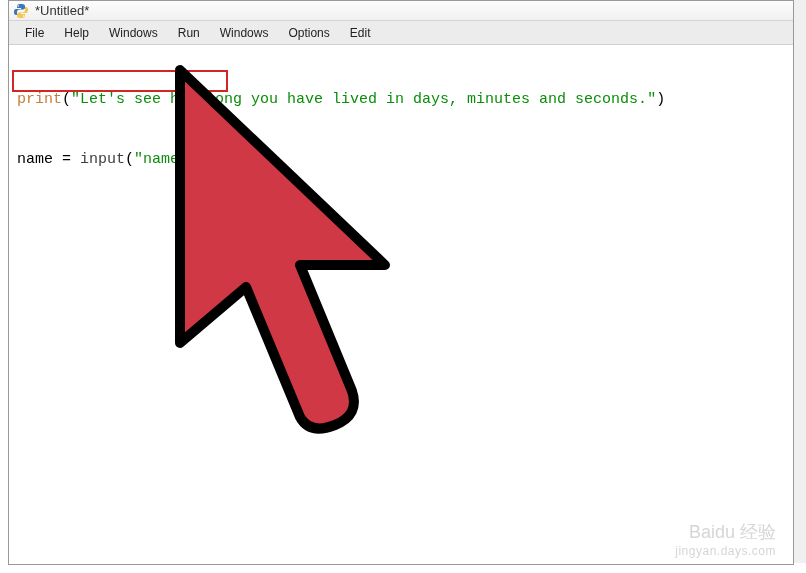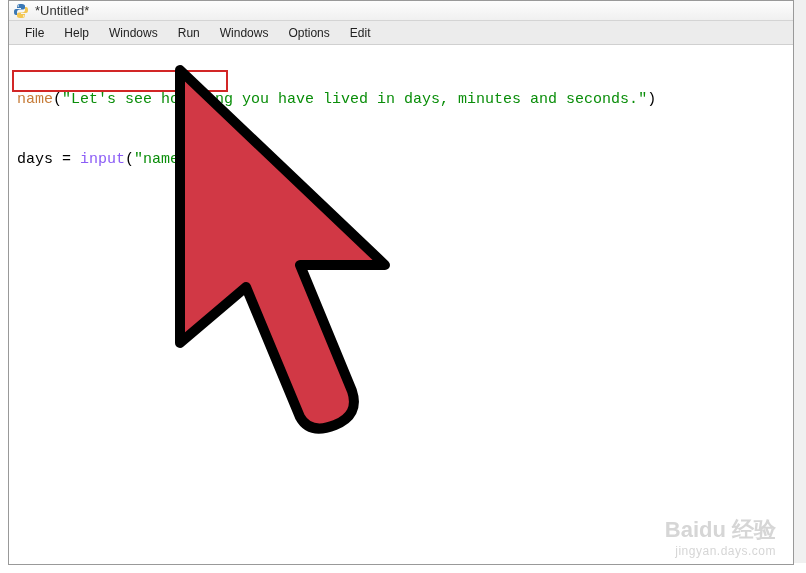--- a/index.html
+++ b/index.html
@@ -51,21 +51,21 @@
   }
   .editor {
     position: relative;
     padding: 5px 8px;
     font-family: "Courier New", monospace;
     font-size: 15px;
     line-height: 20px;
     white-space: pre;
   }
   .tok-func { color: #c77d3a; }
-  .tok-builtin { color: #8b5cf6; }
+  .tok-builtin { color: #404040; }
   .tok-paren { color: #000; }
   .tok-str { color: #0a8e0a; }
   .tok-name { color: #000; }
   .tok-op { color: #000; }
   .highlight-box {
     position: absolute;
     border: 2px solid #d22626;
     left: 3px;
     top: 25px;
     width: 216px;
@@ -81,22 +81,22 @@
   .watermark {
     position: absolute;
     right: 30px;
     bottom: 15px;
     color: #d6d6d6;
     font-family: Arial, sans-serif;
     text-align: right;
     line-height: 1.2;
   }
   .watermark .wm-main {
-    font-size: 22px;
-    font-weight: 700;
+    font-size: 18px;
+    font-weight: 400;
   }
   .watermark .wm-sub {
     font-size: 12px;
     letter-spacing: 0.5px;
   }
   .scroll-gutter {
     position: absolute;
     right: 0;
     top: 0;
     bottom: 10px;
@@ -127,22 +127,22 @@
     <span class="menu-item">File</span>
     <span class="menu-item">Help</span>
     <span class="menu-item">Windows</span>
     <span class="menu-item">Run</span>
     <span class="menu-item">Windows</span>
     <span class="menu-item">Options</span>
     <span class="menu-item">Edit</span>
   </div>
 
   <div class="editor">
-    <div><span class="tok-func">name</span><span class="tok-paren">(</span><span class="tok-str">"Let's see how long you have lived in days, minutes and seconds."</span><span class="tok-paren">)</span></div>
-    <div><span class="tok-name">days</span><span class="tok-op"> = </span><span class="tok-builtin">input</span><span class="tok-paren">(</span><span class="tok-str">"name: "</span><span class="tok-paren">)</span></div>
+    <div><span class="tok-func">print</span><span class="tok-paren">(</span><span class="tok-str">"Let's see how long you have lived in days, minutes and seconds."</span><span class="tok-paren">)</span></div>
+    <div><span class="tok-name">name</span><span class="tok-op"> = </span><span class="tok-builtin">input</span><span class="tok-paren">(</span><span class="tok-str">"name: "</span><span class="tok-paren">)</span></div>
 
     <div class="highlight-box"></div>
   </div>
 
 </div>
 
 <svg class="big-cursor" viewBox="0 0 260 370">
   <path d="M20 5 L20 278 L86 222 L140 352 Q150 370 175 360 Q200 350 192 326 L140 200 L225 200 Z" fill="#d13845" stroke="#000" stroke-width="10" stroke-linejoin="round"></path>
 </svg>
 

